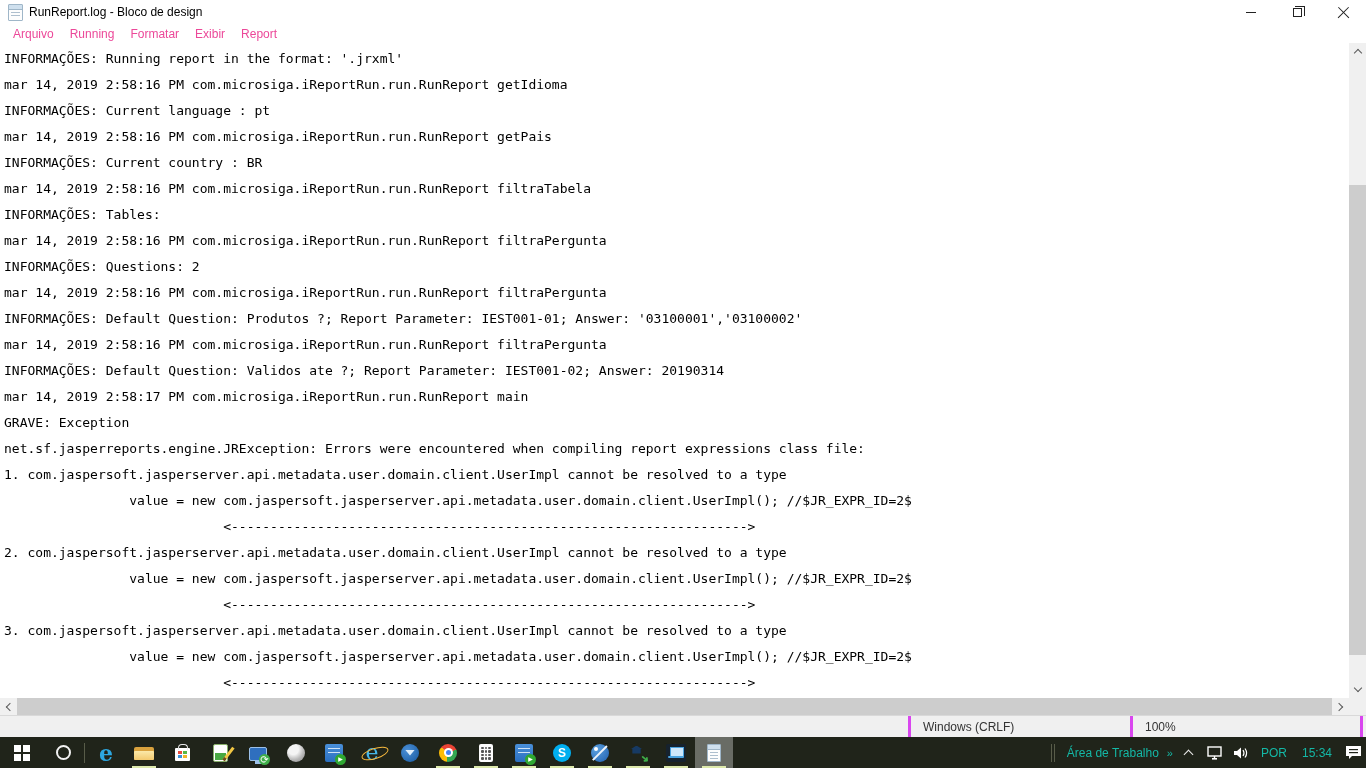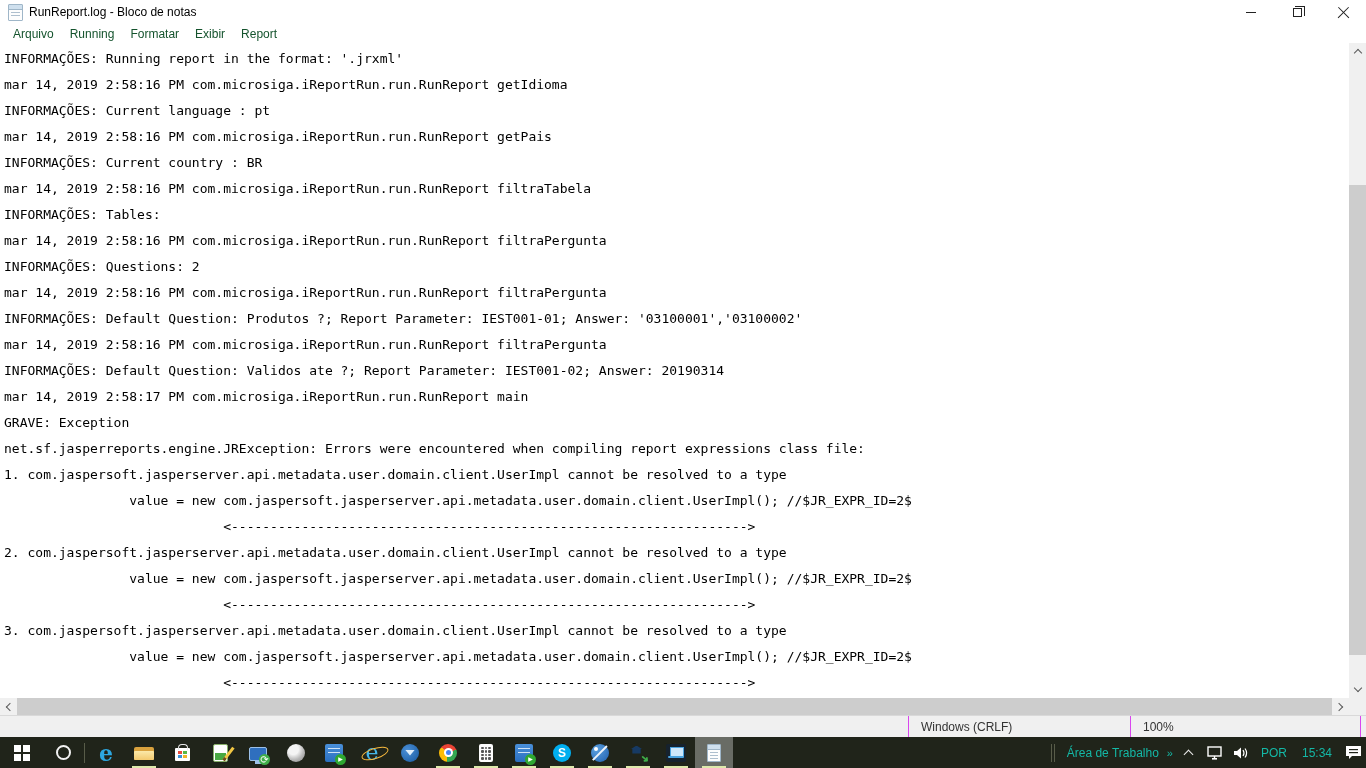--- a/index.html
+++ b/index.html
@@ -17,21 +17,21 @@
   .win-controls { margin-left:auto; display:flex; height:100%; }
   .win-btn { width:46px; height:24px; display:flex; align-items:center; justify-content:center; }
   .glyph-min { width:10px; height:1px; background:#222; }
   .glyph-restore { width:9px; height:9px; border:1px solid #222; position:relative; background:#fff; }
   .glyph-restore::before { content:""; position:absolute; left:1px; top:-3px; width:9px; height:9px; border:1px solid #222; border-left:none; border-bottom:none; }
   .glyph-close { position:relative; width:13px; height:13px; }
   .glyph-close::before,.glyph-close::after { content:""; position:absolute; left:-1px; top:6px; width:15px; height:1.4px; background:#222; }
   .glyph-close::before { transform:rotate(45deg); }
   .glyph-close::after { transform:rotate(-45deg); }
 
-  .menubar { height:19px; display:flex; align-items:center; padding-left:5px; font-size:12px; color:#14532d; flex:0 0 auto; background:#fff; }
+  .menubar { height:19px; display:flex; align-items:center; padding-left:5px; font-size:12px; color:#ec4899; flex:0 0 auto; background:#fff; }
   .menu-item { padding:2px 8px; }
 
   .editor { position:relative; flex:1 1 auto; overflow:hidden; background:#fff; }
   .editor pre { margin:0; padding:3px 0 0 4px; font-family:"DejaVu Sans Mono", monospace; font-size:13px; line-height:26px; color:#000; white-space:pre; }
 
   
   .vscroll { position:absolute; top:0; right:0; bottom:17px; width:17px; background:#f0f0f0; }
   .vthumb { position:absolute; left:0; width:17px; top:142px; height:470px; background:#cdcdcd; }
   .hscroll { position:absolute; left:0; right:17px; bottom:0; height:17px; background:#f0f0f0; }
   .hthumb { position:absolute; top:0; height:17px; left:17px; right:17px; background:#cdcdcd; }
@@ -40,21 +40,21 @@
   .hscroll .left { left:0; } .hscroll .right { right:0; }
   .chev { width:6px; height:6px; border-right:1.4px solid #5a5a5a; border-bottom:1.4px solid #5a5a5a; }
   .chev.c-up { transform:rotate(-135deg); margin-top:3px; }
   .chev.c-down { transform:rotate(45deg); margin-bottom:3px; }
   .chev.c-left { transform:rotate(135deg); margin-left:3px; }
   .chev.c-right { transform:rotate(-45deg); margin-right:3px; }
   .corner { position:absolute; right:0; bottom:0; width:17px; height:17px; background:#f0f0f0; }
 
   .statusbar { height:22px; background:#f0f0f0; border-top:1px solid #d9d9d9; display:flex; align-items:stretch; font-size:12px; color:#333; flex:0 0 auto; }
   .sb-spacer { flex:1 1 auto; }
-  .sb-seg { border-left:1px solid #d946ef; display:flex; align-items:center; padding-left:12px;text-align:right; }
+  .sb-seg { border-left:3px solid #d946ef; display:flex; align-items:center; padding-left:12px;text-align:right; }
   .sb-eol { width:222px; } .sb-cursor { width:225px; } .sb-zoom { width:230px; } .sb-tail { width:6px; padding:0; }
 
   
   .taskbar { position:absolute; left:0; right:0; bottom:0; height:31px; background:#20241a; display:flex; align-items:stretch; }
   .tb-btn { width:38px; display:flex; align-items:center; justify-content:center; position:relative; flex:0 0 auto; }
   .tb-btn.start { width:44px; }
   .tb-btn.running::after { content:""; position:absolute; bottom:0; left:7px; right:7px; height:2.5px; background:#dde9ab; }
   .tb-btn.active { background:rgba(255,255,255,0.33); }
   .tb-divider { width:5px; display:flex; align-items:center; justify-content:center; }
   .tb-divider i { width:1px; height:20px; background:#585c49; }
@@ -116,21 +116,21 @@
   .tray-text { padding:0 7px; }
   .clock { padding:0 8px; }
 </style>
 </head>
 <body>
 
 <div class="window">
 
   <div class="titlebar">
     <span class="title-icon"></span>
-    <span class="title-text">RunReport.log - Bloco de notas</span>
+    <span class="title-text">RunReport.log - Bloco de design</span>
     <div class="win-controls">
       <div class="win-btn">
           <span class="glyph-min"></span>
         </div>
       <div class="win-btn">
           <span class="glyph-restore"></span>
         </div>
       <div class="win-btn">
           <span class="glyph-close"></span>
         </div>

